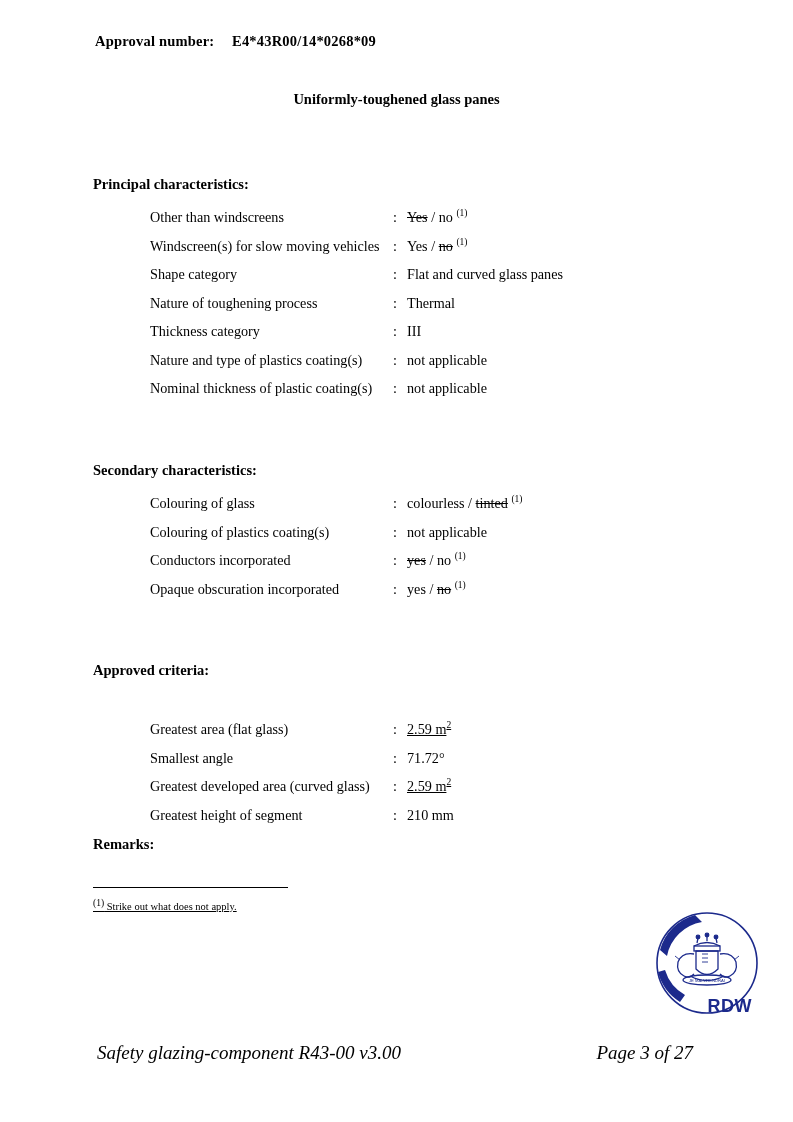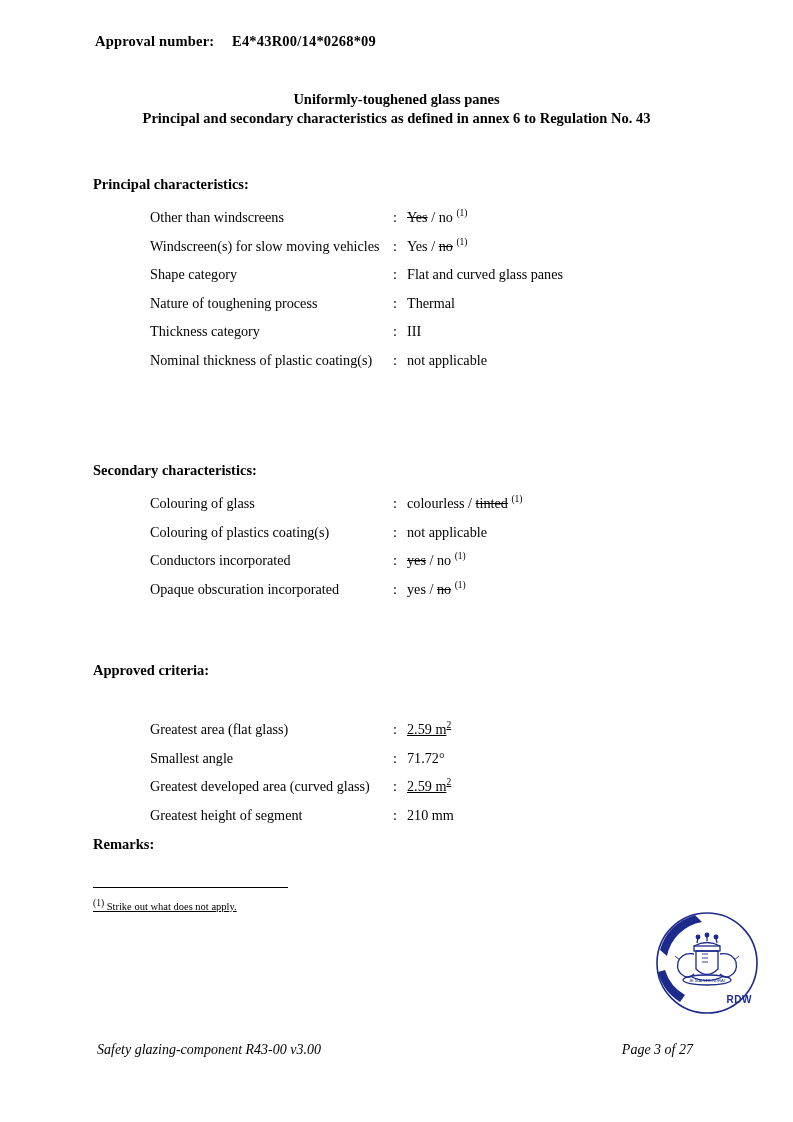--- a/index.html
+++ b/index.html
@@ -103,72 +103,72 @@
     font-size: 10.5px;
     text-decoration: underline;
   }
   .footer {
     position: absolute;
     bottom: 60px;
     left: 0;
     width: 793px;
     height: 20px;
     font-style: italic;
-    font-size: 14px;
+    font-size: 19px;
   }
   .footer .left {
     position: absolute;
     left: 97px;
   }
   .footer .right {
     position: absolute;
     right: 100px;
     font-family: Liberation Serif, serif;
   }
   .stamp {
     position: absolute;
     top: 910px;
     left: 650px;
     width: 115px;
     height: 115px;
   }
   .stamp-text {
     position: absolute;
-    bottom: 20px;
+    bottom: 8px;
     right: 13px;
     color: #1c2a8c;
     font-weight: bold;
-    font-size: 10px;
+    font-size: 18px;
     font-family: "Liberation Sans", sans-serif;
     letter-spacing: 0.5px;
   }
 </style>
 </head>
 <body>
 
 <div class="page">
 
   <div class="approval-number">
     <span>Approval number:</span>
     <span style="display:inline-block;width:10px"></span>
     <span>E4*43R00/14*0268*09</span>
   </div>
 
   <div class="title-block">
     <div>Uniformly-toughened glass panes</div>
-    <div>Principal and secondary characteristics as defined in annex 6 to Regulation No. 43</div>
   </div>
 
   <div class="section-head sec-principal">Principal characteristics:</div>
   <div class="rows rows-principal">
       <div class="row"><span class="label">Other than windscreens</span><span class="colon">:</span><span class="value"><span class="strike">Yes</span><span> / no </span><sup>(1)</sup></span></div>
       <div class="row"><span class="label">Windscreen(s) for slow moving vehicles</span><span class="colon">:</span><span class="value"><span>Yes / </span><span class="strike">no</span><span> </span><sup>(1)</sup></span></div>
       <div class="row"><span class="label">Shape category</span><span class="colon">:</span><span class="value"><span>Flat and curved glass panes</span></span></div>
       <div class="row"><span class="label">Nature of toughening process</span><span class="colon">:</span><span class="value"><span>Thermal</span></span></div>
       <div class="row"><span class="label">Thickness category</span><span class="colon">:</span><span class="value"><span>III</span></span></div>
+      <div class="row"><span class="label">Nature and type of plastics coating(s)</span><span class="colon">:</span><span class="value"><span>not applicable</span></span></div>
       <div class="row"><span class="label">Nominal thickness of plastic coating(s)</span><span class="colon">:</span><span class="value"><span>not applicable</span></span></div>
     </div>
 
   <div class="section-head sec-secondary">Secondary characteristics:</div>
   <div class="rows rows-secondary">
       <div class="row"><span class="label">Colouring of glass</span><span class="colon">:</span><span class="value"><span>colourless / </span><span class="strike">tinted</span><span> </span><sup>(1)</sup></span></div>
       <div class="row"><span class="label">Colouring of plastics coating(s)</span><span class="colon">:</span><span class="value"><span>not applicable</span></span></div>
       <div class="row"><span class="label">Conductors incorporated</span><span class="colon">:</span><span class="value"><span class="strike">yes</span><span> / no </span><sup>(1)</sup></span></div>
       <div class="row"><span class="label">Opaque obscuration incorporated</span><span class="colon">:</span><span class="value"><span>yes / </span><span class="strike">no</span><span> </span><sup>(1)</sup></span></div>
     </div>

